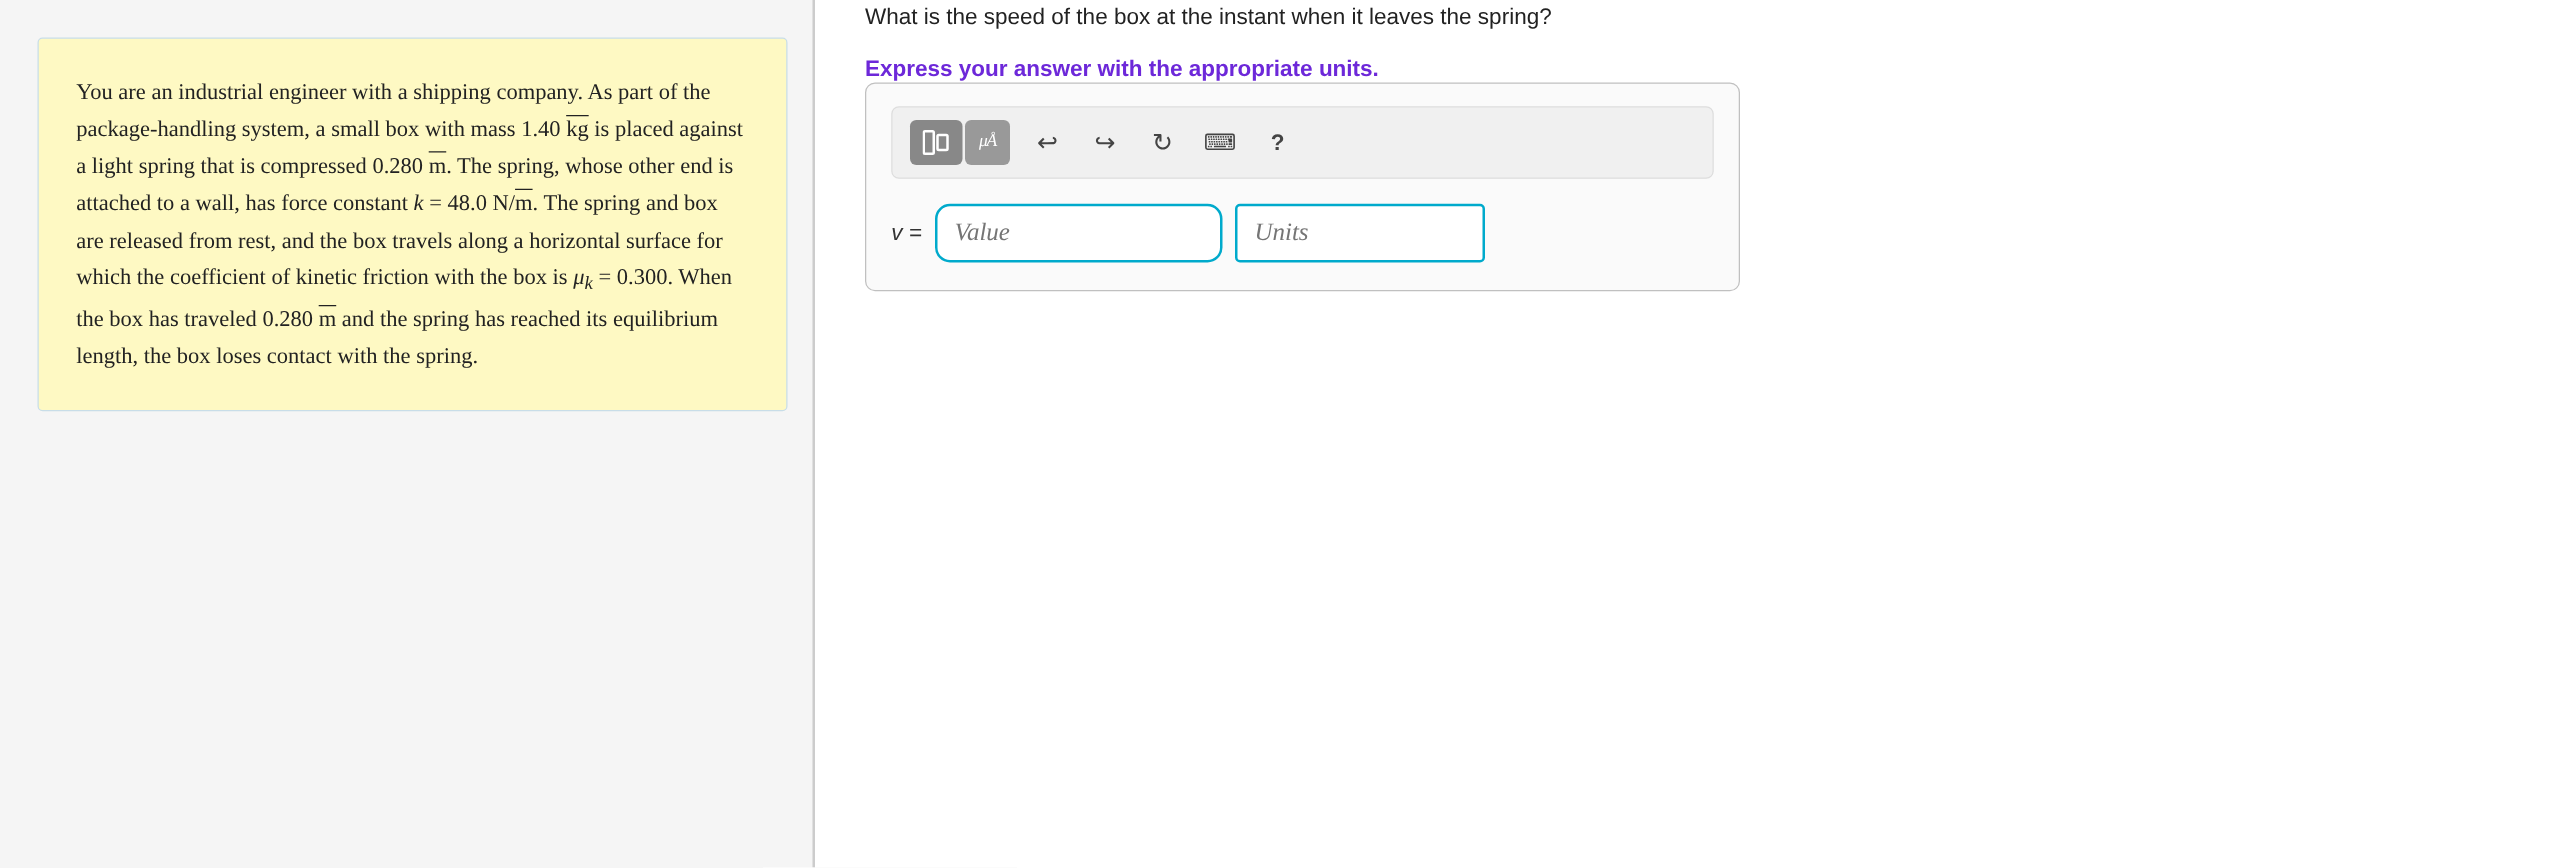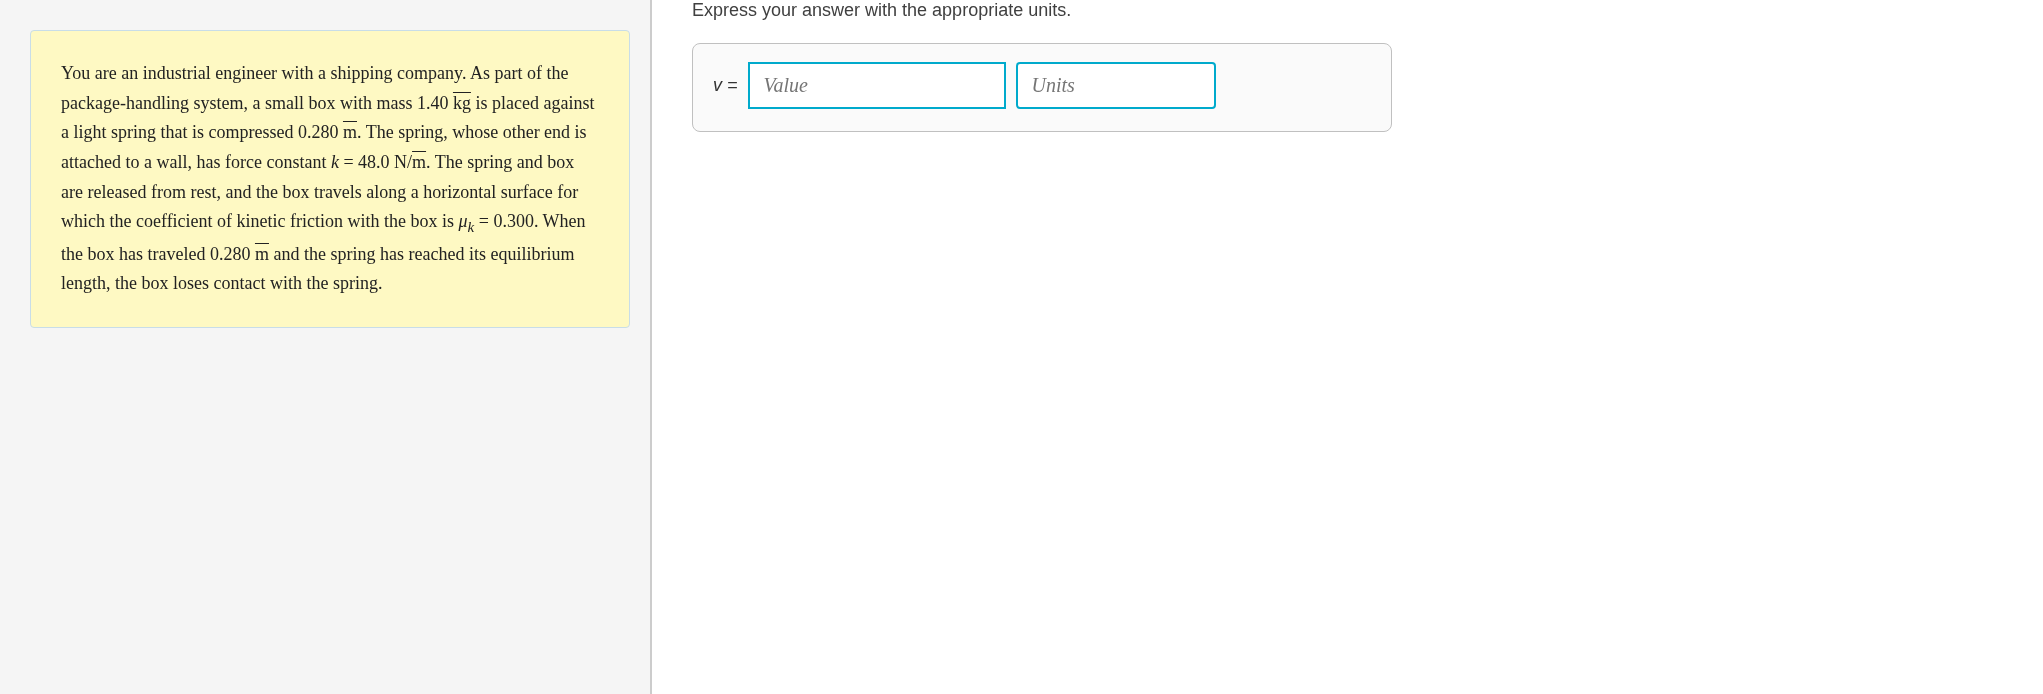--- a/index.html
+++ b/index.html
@@ -61,23 +61,22 @@
     .question-text {
       font-size: 18px;
       font-family: Arial, sans-serif;
       color: #222;
       margin-bottom: 18px;
       line-height: 1.5;
     }
     .express-text {
       font-size: 18px;
       font-family: Arial, sans-serif;
-      font-weight: normal;
-      color: #404040;
-      margin-bottom: 22px;
+      font-weight: bold;
+      color: #6d28d9;
     }
     .answer-area {
       border: 1px solid #c0c0c0;
       border-radius: 8px;
       padding: 18px 20px 22px 20px;
       background: #fafafa;
       max-width: 700px;
     }
     .toolbar {
       display: flex;
@@ -134,26 +133,26 @@
     }
     .eq-label {
       font-size: 18px;
       font-family: Arial, sans-serif;
       color: #333;
       white-space: nowrap;
       font-style: italic;
     }
     .value-input {
       border: 2px solid #00aacc;
-      border-radius: 0;
+      border-radius: 12px;
       padding: 10px 14px;
       font-size: 20px;
       font-style: italic;
       color: #aaa;
-      width: 258px;
+      width: 230px;
       outline: none;
       background: #fff;
       font-family: Georgia, serif;
     }
     .units-input {
       border: 2px solid #00aacc;
       border-radius: 4px;
       padding: 10px 14px;
       font-size: 20px;
       font-style: italic;
@@ -190,23 +189,48 @@
       its equilibrium length, the box loses contact with the
       spring.
     </span>
   </div>
 </div>
 
 <div class="divider"></div>
 
 <div class="right-panel">
 
+  <div class="question-text">What is the speed of the box at the instant when it leaves the spring?</div>
   <div class="express-text">Express your answer with the appropriate units.</div>
 
   <div class="answer-area">
+    <div class="toolbar">
+
+      <div class="toolbar-btn-group">
+        <button class="toolbar-btn">
+          <span class="sq-icon">
+            <svg width="22" height="20" viewBox="0 0 22 20" fill="none" xmlns="http://www.w3.org/2000/svg">
+              <rect x="1" y="1" width="8" height="18" rx="1" stroke="white" stroke-width="2" fill="none"></rect>
+              <rect x="12" y="4" width="8" height="12" rx="1" stroke="white" stroke-width="2" fill="none"></rect>
+            </svg>
+          </span>
+        </button>
+        <button class="toolbar-btn mu">
+          <span>μÅ</span>
+        </button>
+      </div>
+
+      <button class="toolbar-icon-btn">↩</button>
+      <button class="toolbar-icon-btn">↪</button>
+      <button class="toolbar-icon-btn">↻</button>
+      <button class="toolbar-icon-btn">
+        <span style="font-size:18px;">⌨</span>
+      </button>
+      <button class="toolbar-icon-btn" style="font-size:18px; font-weight:bold;">?</button>
+    </div>
 
     <div class="input-row">
       <span class="eq-label">v =</span>
       <input class="value-input" type="text" placeholder="Value" style="">
       <input class="units-input" type="text" placeholder="Units" style="">
     </div>
   </div>
 </div>
 
 </body></html>

